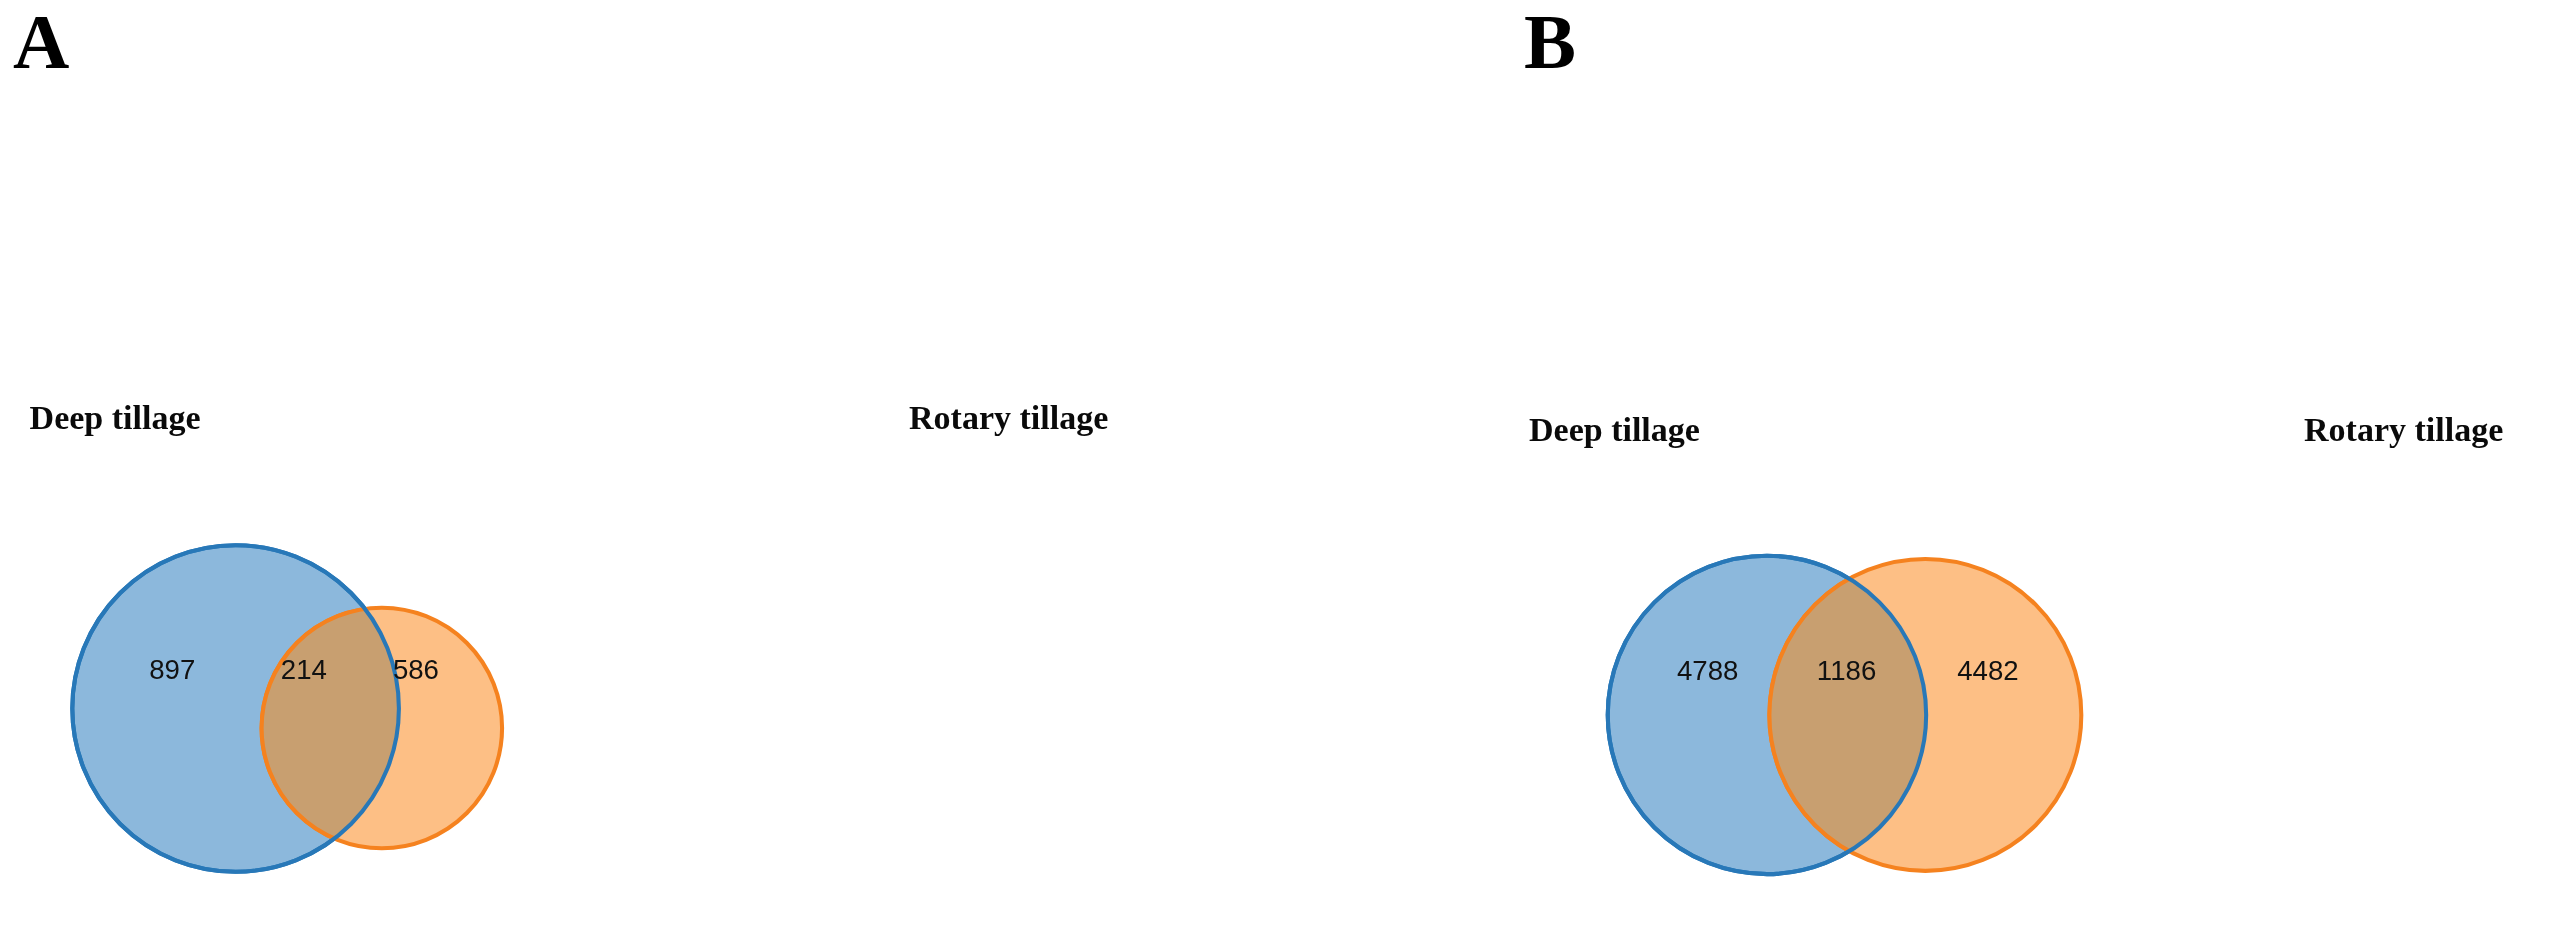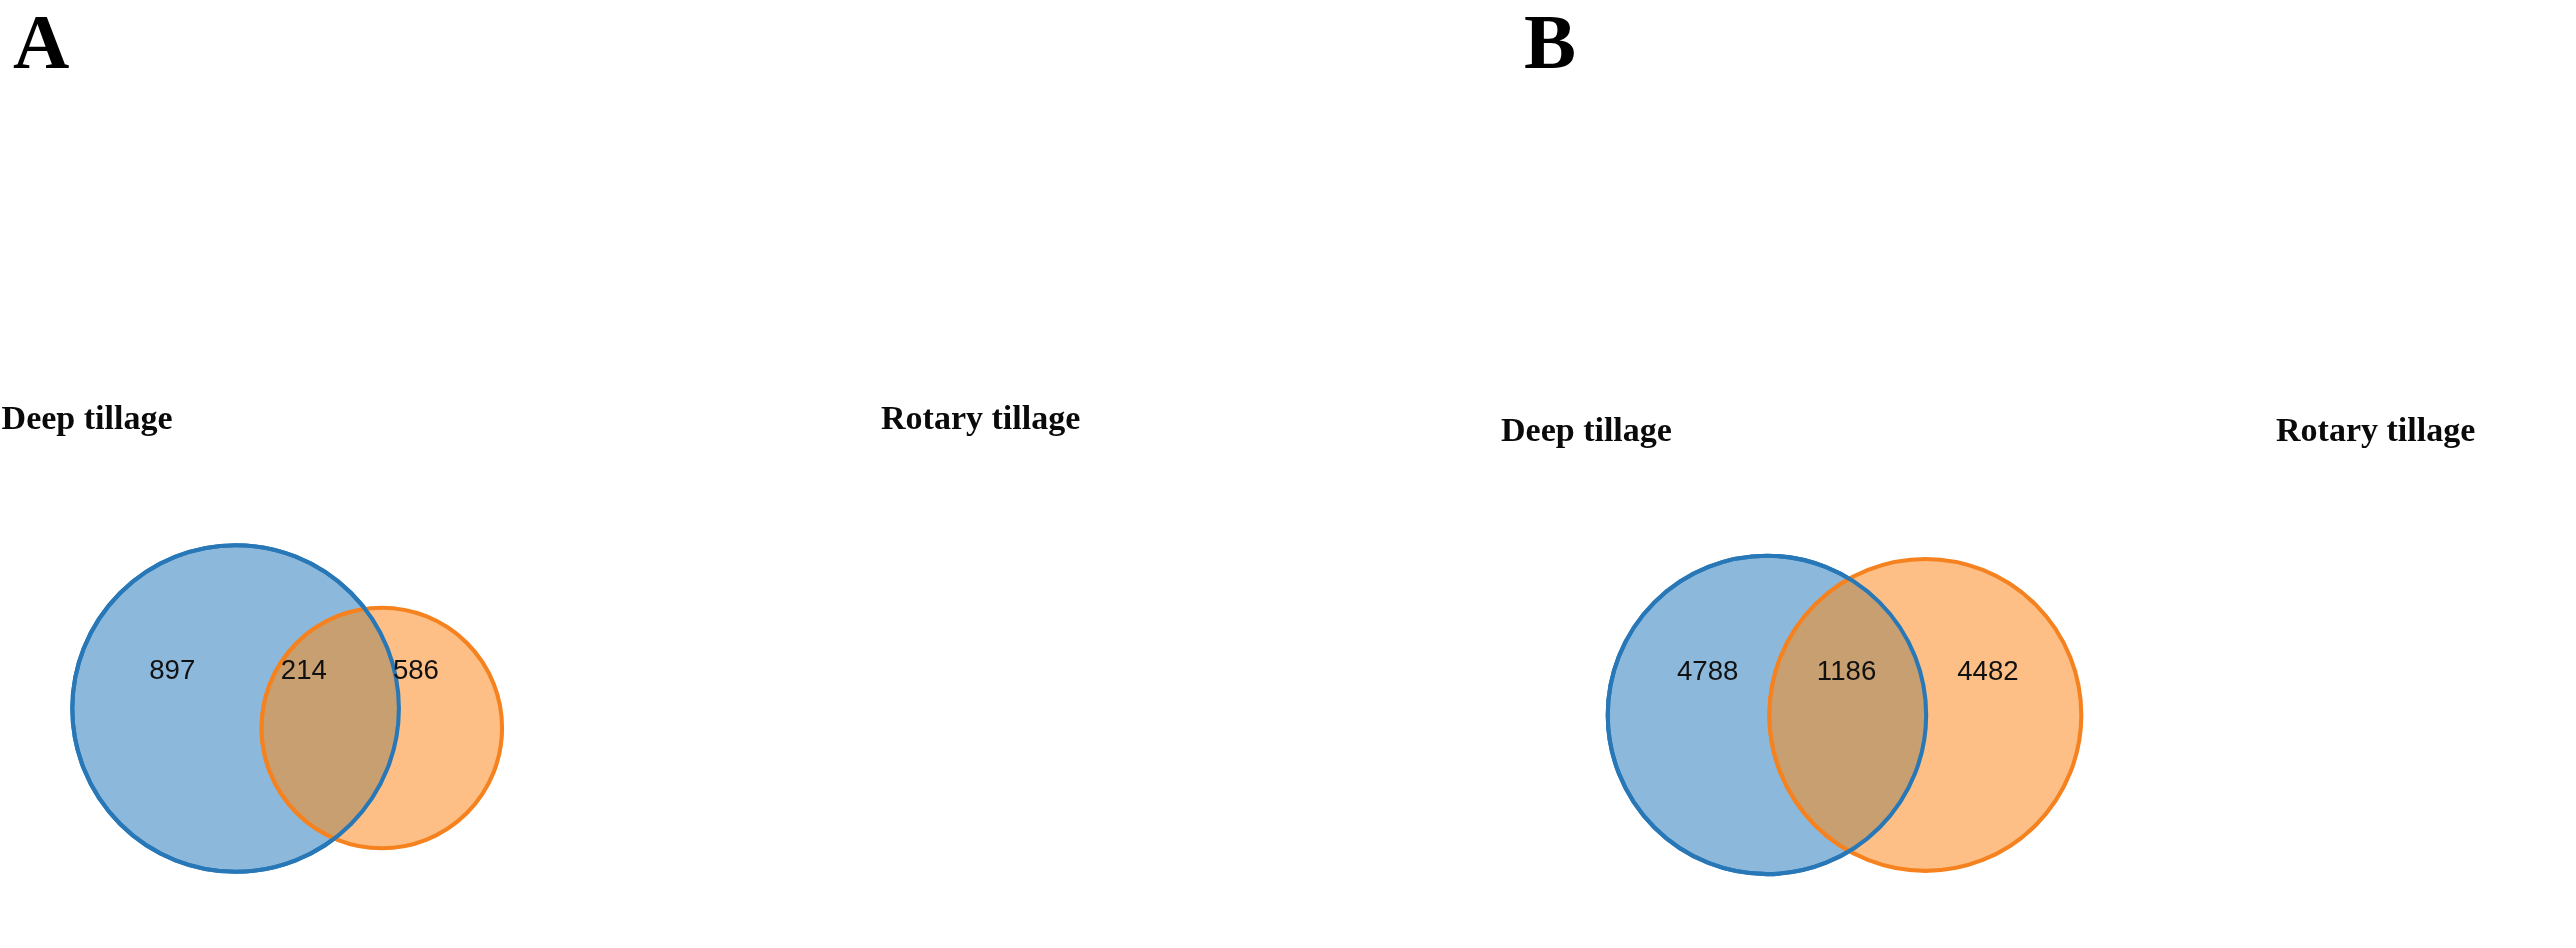--- a/index.html
+++ b/index.html
@@ -45,20 +45,21 @@
   .panel-b .panel-letter { left: 216px; top: 3.2px; }
 
   .set-label {
     position: absolute;
     font-family: "Liberation Serif", "DejaVu Serif", serif;
     font-weight: bold;
     font-size: 34px;
     line-height: 1;
     color: #0a0a0a;
     white-space: nowrap;
+    margin-left: 28px;
   }
 
   .venn-svg {
     position: absolute;
     left: 0;
     top: 0;
   }
 
   .count-label {
     font-family: "Liberation Sans", "DejaVu Sans", sans-serif;

